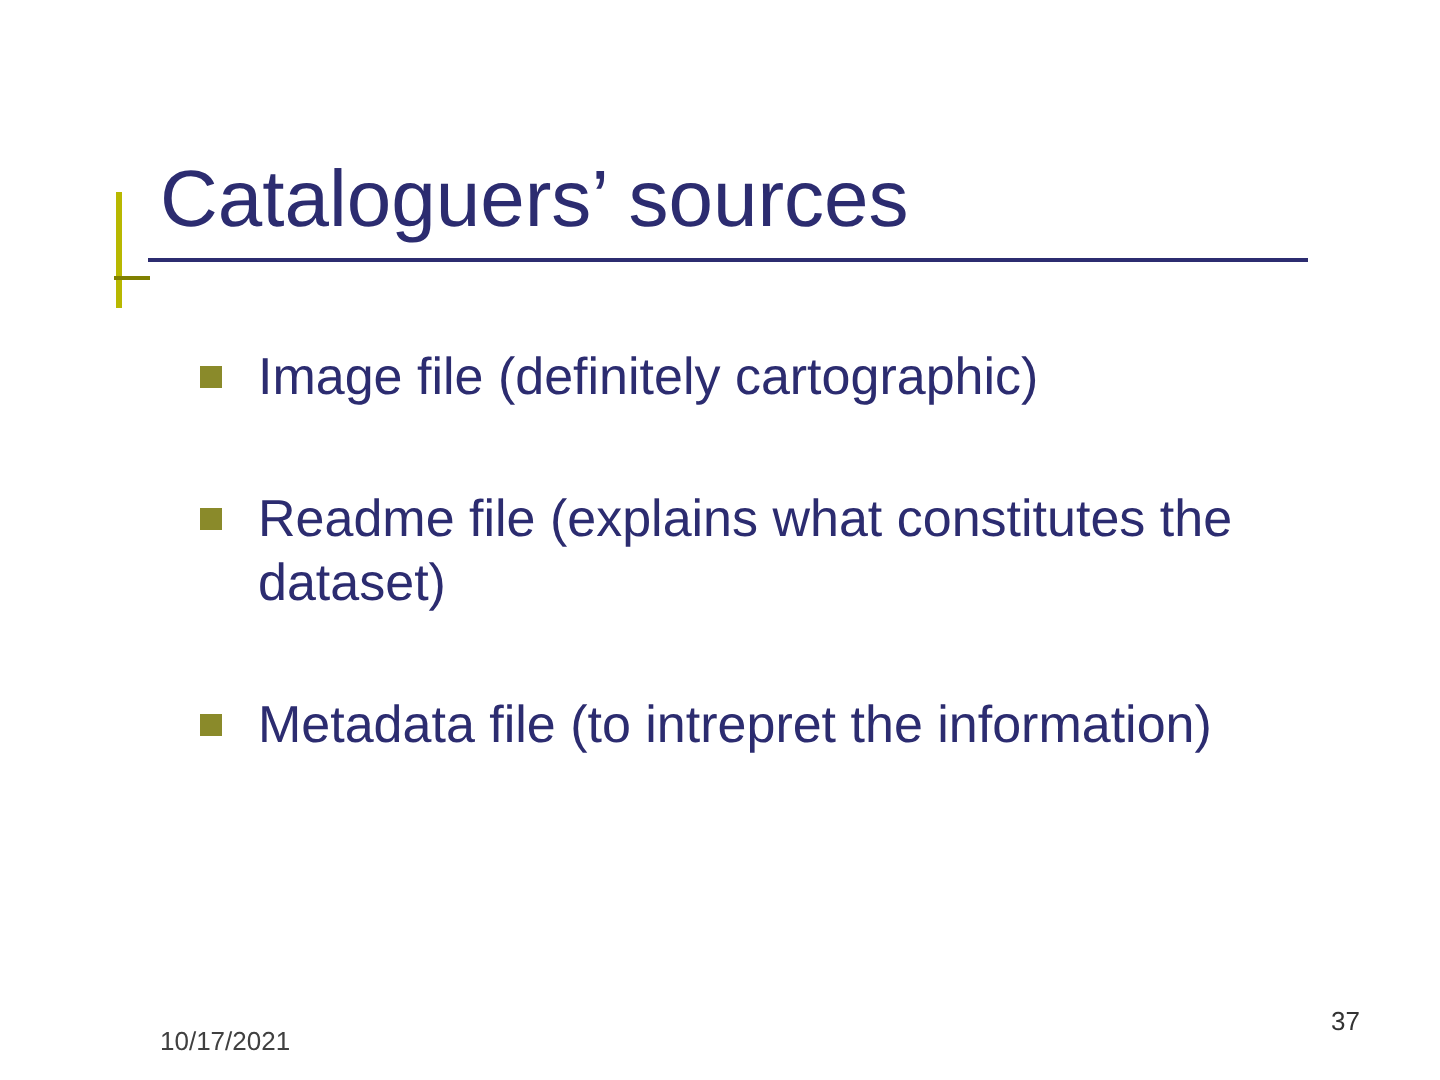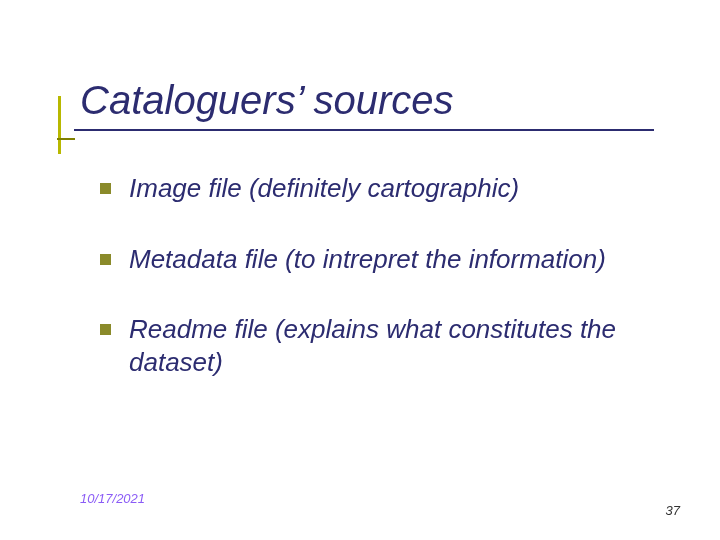--- a/index.html
+++ b/index.html
@@ -11,21 +11,20 @@
     font-family: Verdana, Geneva, sans-serif;
     color: #2a2a6a;
     position: relative;
     overflow: hidden;
   }
   .slide {
     width: 720px;
     height: 540px;
     position: relative;
     box-sizing: border-box;
-    font-style: italic;
   }
   .title-wrap {
     position: absolute;
     top: 78px;
     left: 80px;
     right: 60px;
   }
   .title {
     font-size: 40px;
     font-weight: 400;
@@ -75,23 +74,23 @@
     margin-right: 18px;
   }
   .item-text {
     font-size: 26px;
     line-height: 1.25;
     color: #2c2c70;
   }
   .footer-date {
     position: absolute;
     left: 80px;
-    bottom: 34px;
+    bottom: 12px;
     font-size: 13px;
-    color: #8b5cf6;
+    color: #404040;
     font-family: Arial, sans-serif;
   }
   .footer-page {
     position: absolute;
     right: 40px;
     bottom: 22px;
     font-size: 13px;
     color: #333;
     font-family: Arial, sans-serif;
   }
@@ -109,24 +108,24 @@
     <div class="title-rule"></div>
   </div>
 
   <div class="body">
     <div class="item">
       <div class="bullet"></div>
       <div class="item-text">Image file (definitely cartographic)</div>
     </div>
     <div class="item">
       <div class="bullet"></div>
-      <div class="item-text">Metadata file (to intrepret the information)</div>
+      <div class="item-text">Readme file (explains what constitutes the dataset)</div>
     </div>
     <div class="item">
       <div class="bullet"></div>
-      <div class="item-text">Readme file (explains what constitutes the dataset)</div>
+      <div class="item-text">Metadata file (to intrepret the information)</div>
     </div>
   </div>
 
   <div class="footer-date">10/17/2021</div>
   <div class="footer-page">37</div>
 
 </div>
 
 </body></html>

